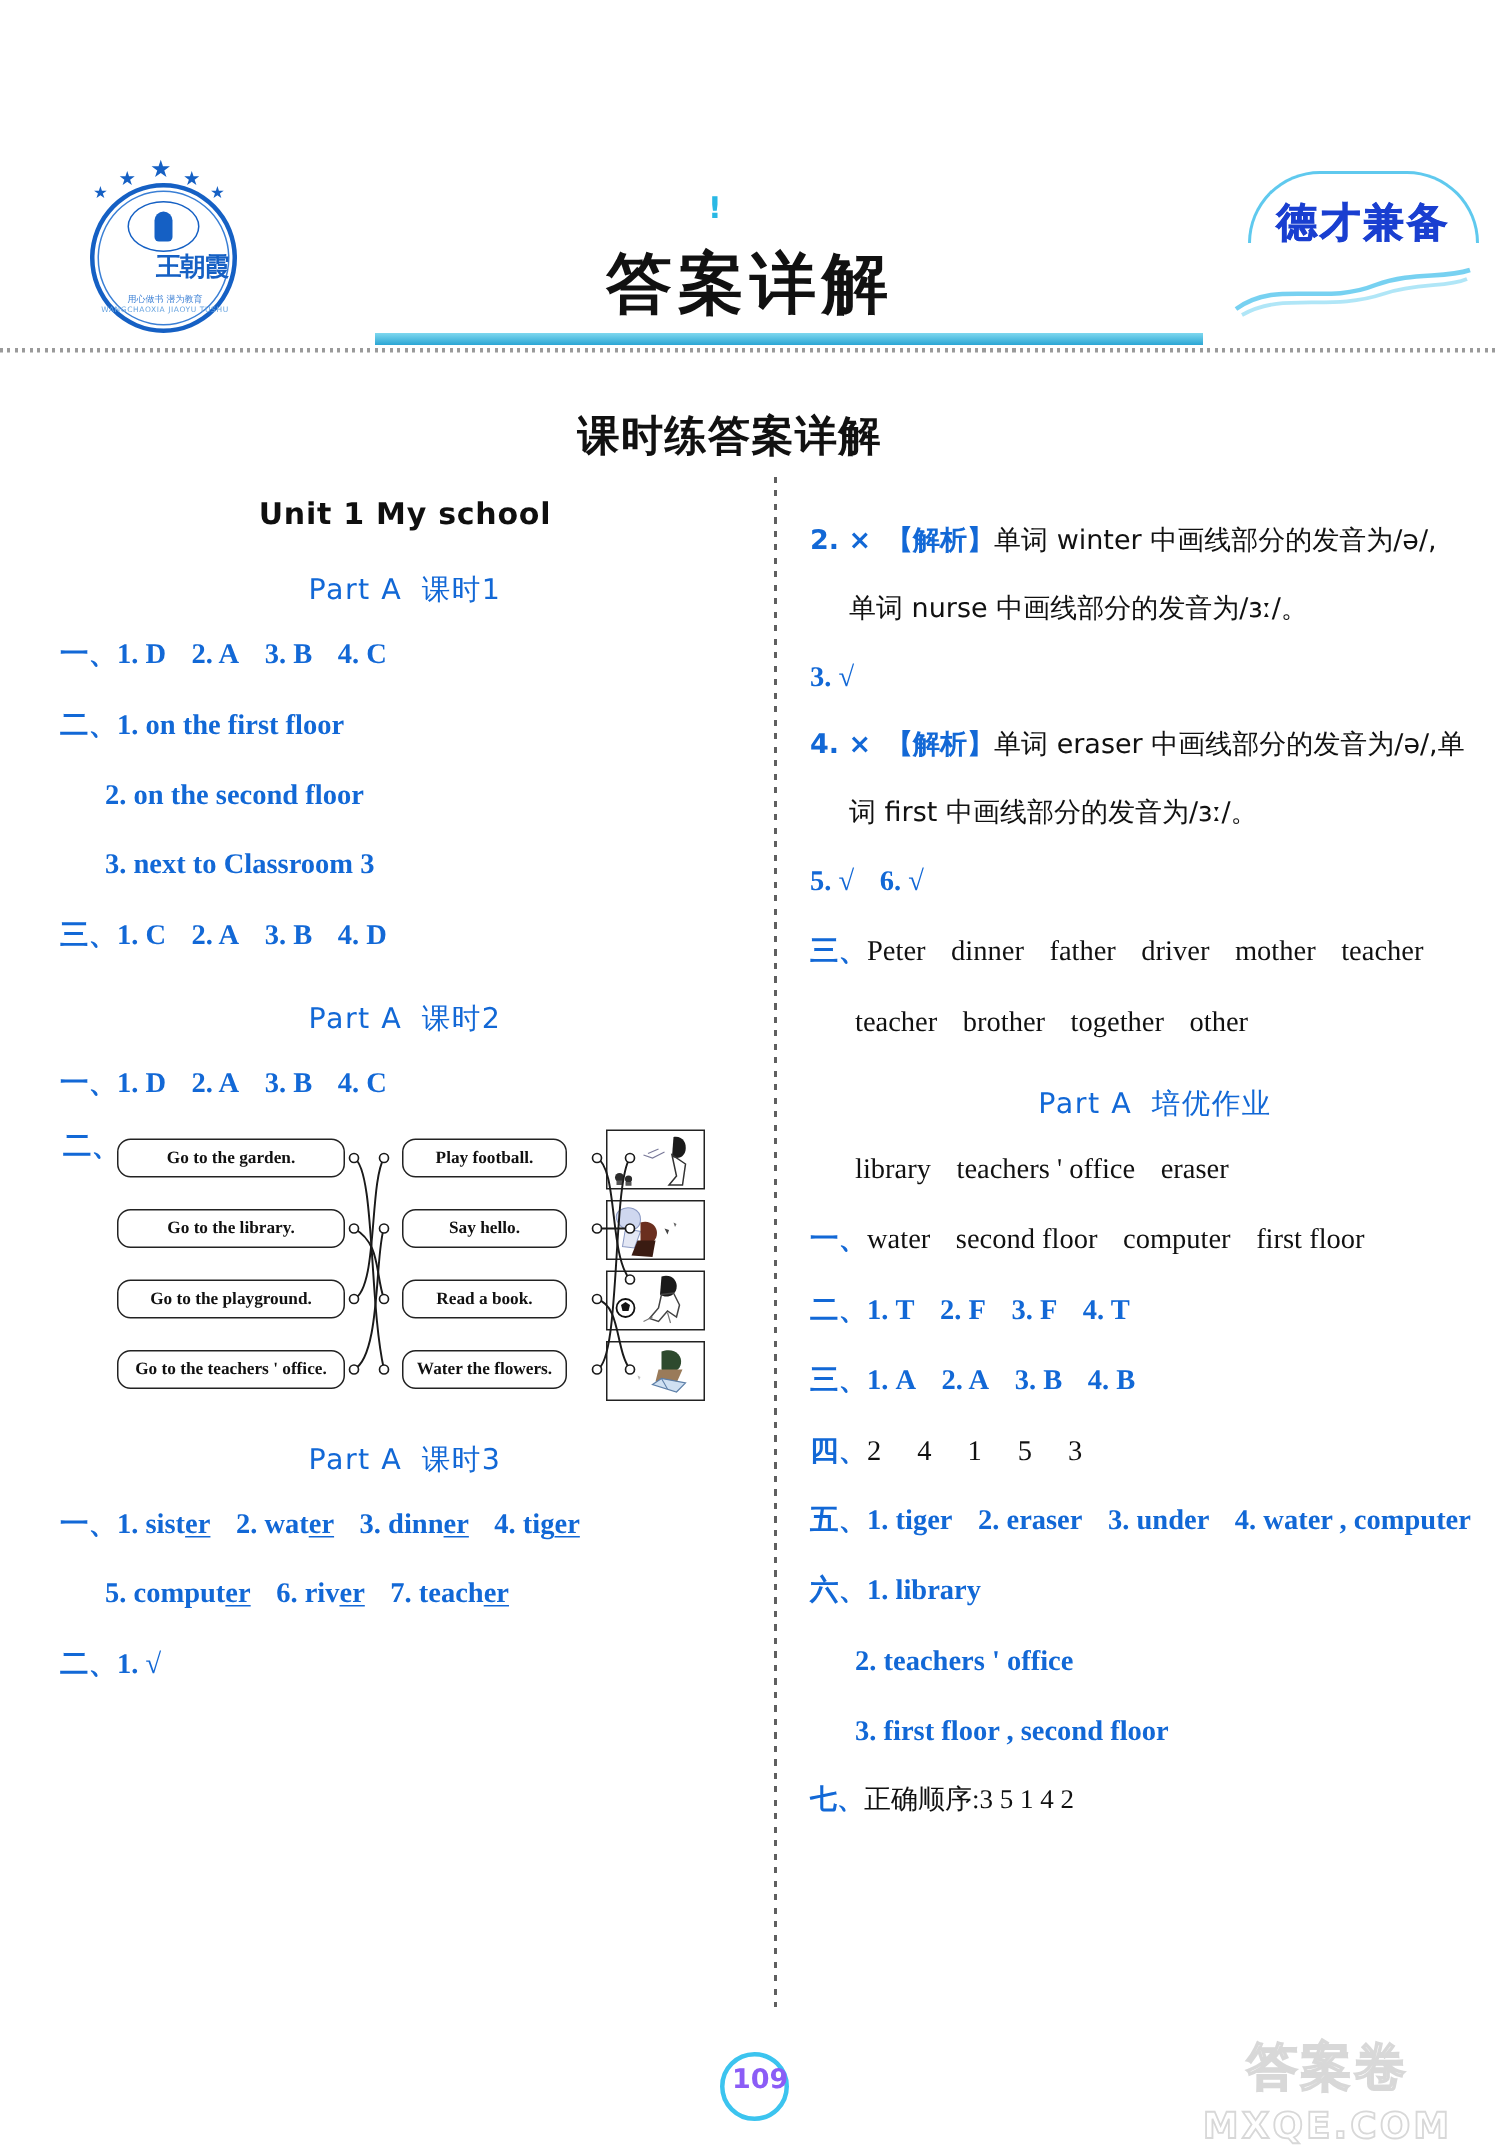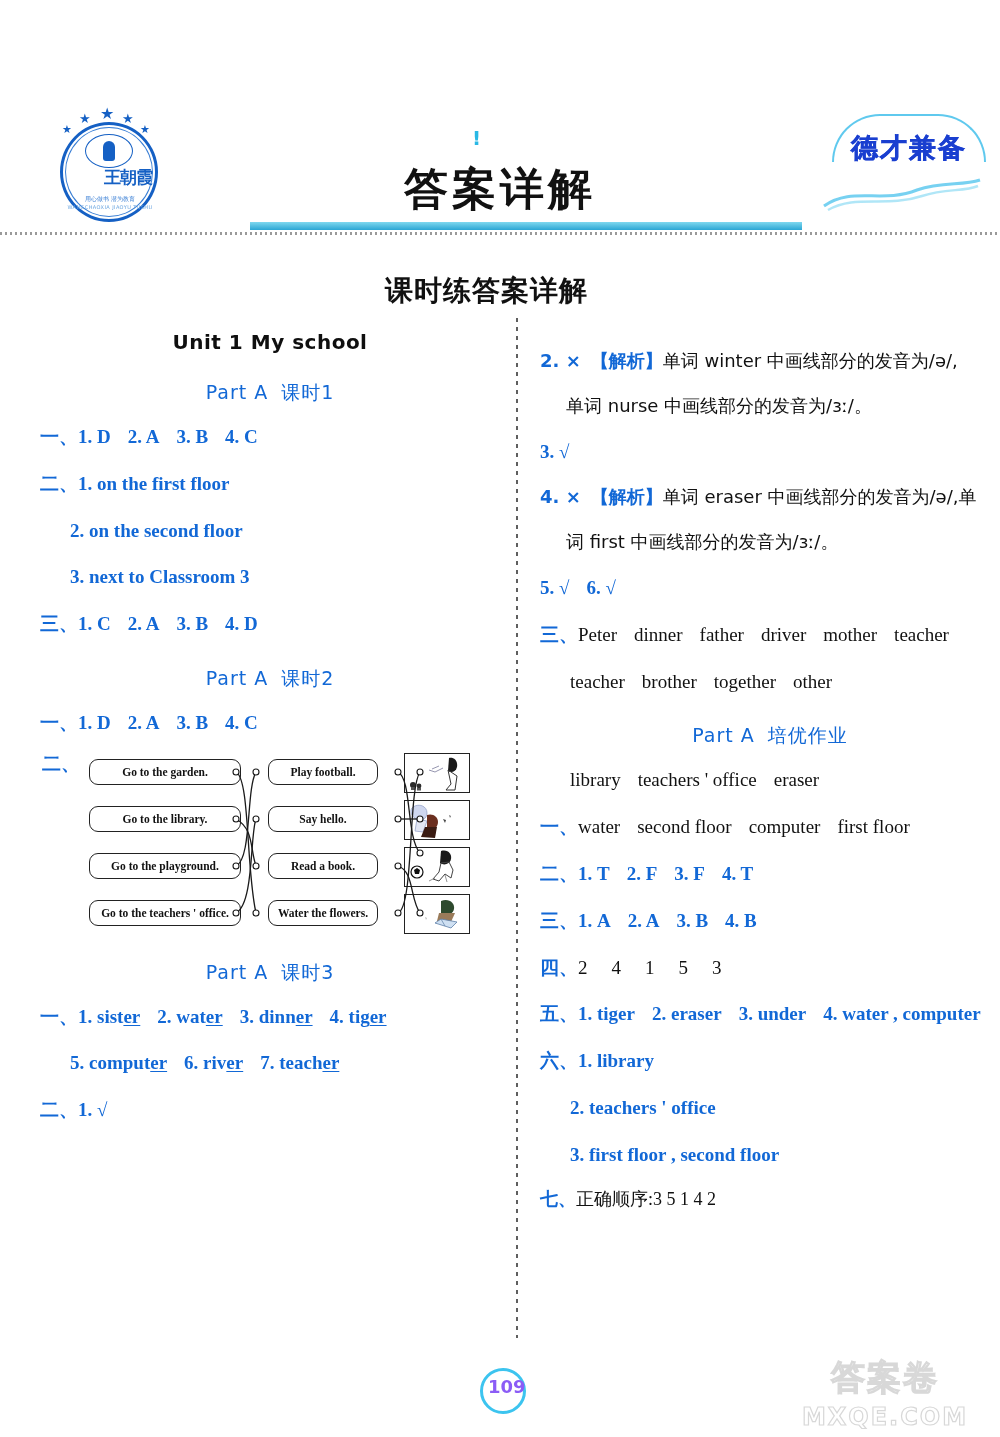--- a/index.html
+++ b/index.html
@@ -269,21 +269,21 @@
     background: #fff;
     font-size: 11.5px;
     font-weight: bold;
     font-family: "Liberation Serif", serif;
     color: #111;
     display: flex;
     align-items: center;
     justify-content: center;
     height: 26px;
   }
-  .mcol1 { left: 49px; width: 152px; }
+  .mcol1 { left: 38px; width: 152px; }
   .mcol2 { left: 228px; width: 110px; }
   .pic {
     position: absolute;
     left: 364px;
     width: 66px; height: 40px;
     border: 1.3px solid #222;
     box-sizing: border-box;
     background: #fff;
     overflow: hidden;
   }

